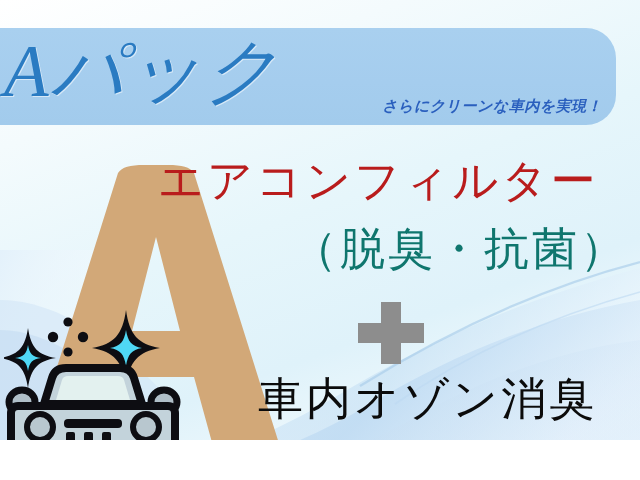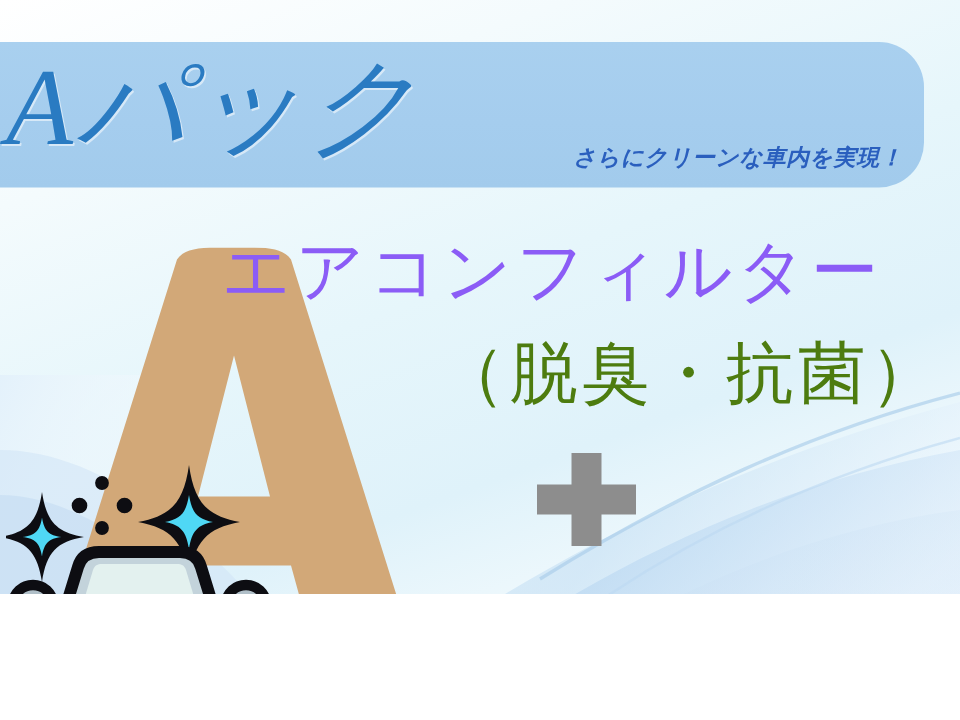--- a/index.html
+++ b/index.html
@@ -7,21 +7,21 @@
   html,body { width:640px; height:480px; }
   body {
     font-family:"Liberation Serif", serif;
     background:#ffffff;
     overflow:hidden;
   }
 
   #poster {
     position:relative;
     width:640px;
-    height:396px;
+    height:440px;
     overflow:hidden;
     background:#ffffff;
   }
 
   
   .bg-base {
     position:absolute; inset:0;
     background:
       linear-gradient(160deg,#ffffff 0%,#f4fbfd 22%,#e6f6fb 48%,#dff2fa 70%,#ffffff 100%);
   }
@@ -64,40 +64,40 @@
     font-weight:700;
     font-style:italic;
     color:#2a5fbe;
     letter-spacing:0.5px;
     white-space:nowrap;
   }
 
   
   .line-main {
     position:absolute;
-    left:148px; top:154px;
+    left:158px; top:154px;
     width:470px;
     font-family:"Liberation Serif", serif;
     font-size:45px;
     line-height:54px;
     font-weight:400;
-    color:#8b5cf6;
+    color:#b91c1c;
     letter-spacing:3px;
     white-space:nowrap;
   }
   .line-sub {
     position:absolute;
     left:158px; top:222px;
     width:470px;
     text-align:right;
     font-family:"Liberation Serif", serif;
     font-size:45px;
     line-height:54px;
     font-weight:400;
-    color:#4d7c0f;
+    color:#0f766e;
     letter-spacing:3px;
     white-space:nowrap;
   }
   .line-bottom {
     position:absolute;
     left:258px; top:372px;
     font-family:"Liberation Serif", serif;
     font-size:45px;
     line-height:54px;
     font-weight:400;
@@ -179,20 +179,21 @@
     <div class="banner-sub">さらにクリーンな車内を実現！</div>
   </div>
 
   <div class="line-main">エアコンフィルター</div>
   <div class="line-sub">（脱臭・抗菌）</div>
 
   <svg class="plus-icon" viewBox="0 0 66 62" aria-hidden="true">
     <path d="M23,0 H43 V21 H66 V41 H43 V62 H23 V41 H0 V21 H23 Z" fill="#8d8d8d"></path>
   </svg>
 
+  <div class="line-bottom">車内オゾン消臭</div>
 
   <svg class="car-art" viewBox="0 0 178 168" aria-hidden="true">
 
     <g fill="#0d0d12">
       <circle cx="64" cy="14" r="4.6"></circle>
       <circle cx="49" cy="29" r="5.2"></circle>
       <circle cx="79" cy="29" r="5.2"></circle>
       <circle cx="64" cy="44" r="4.6"></circle>
     </g>
 

